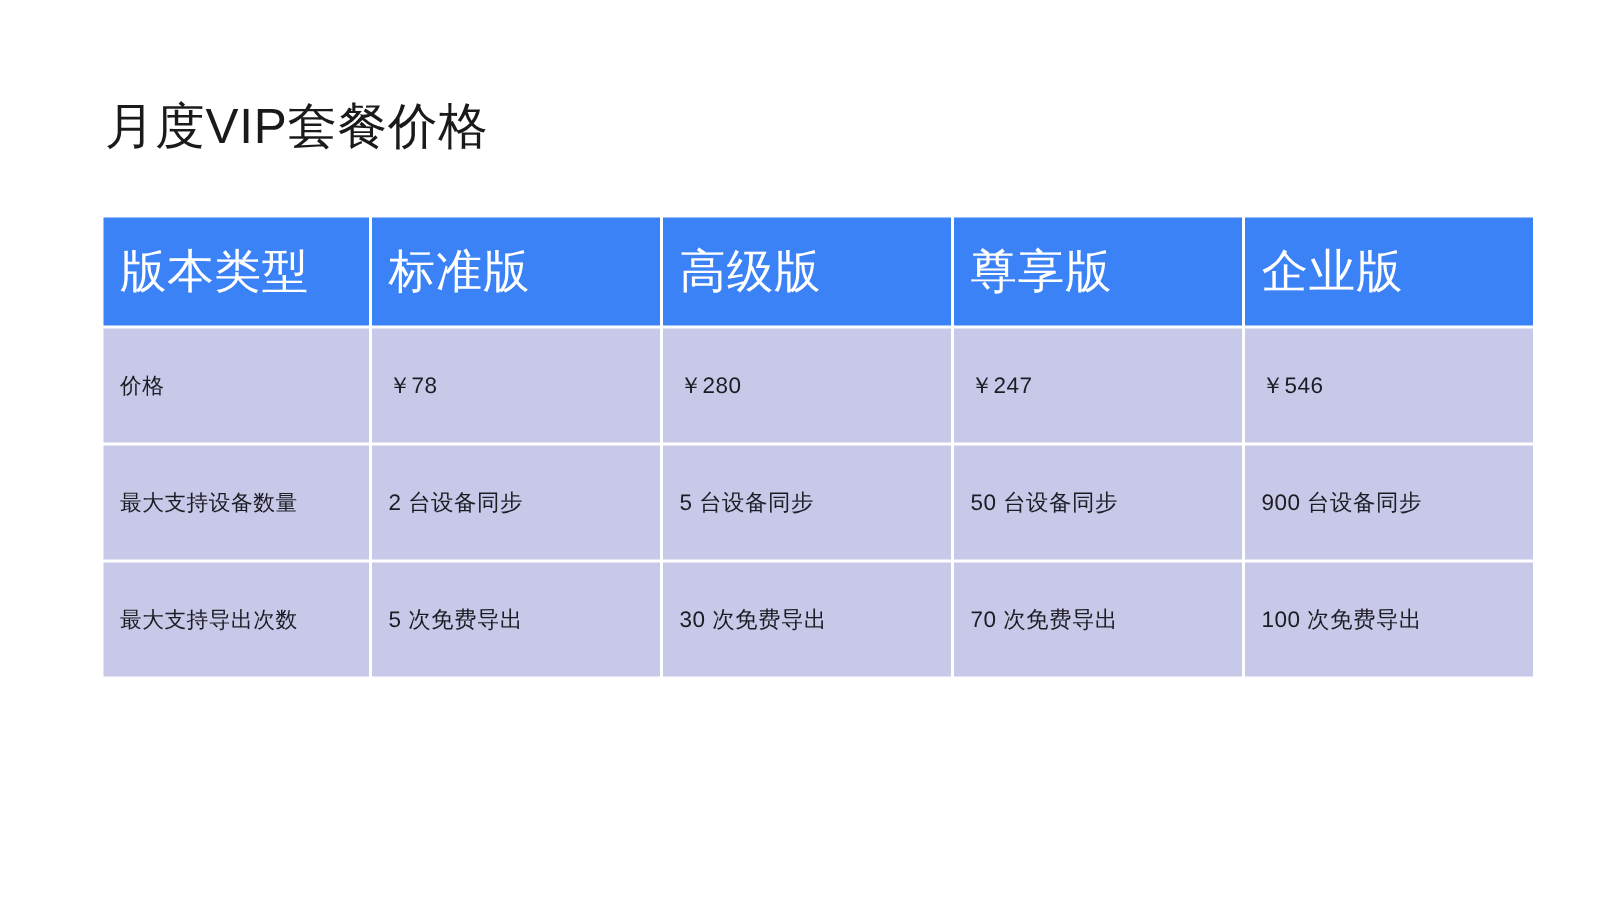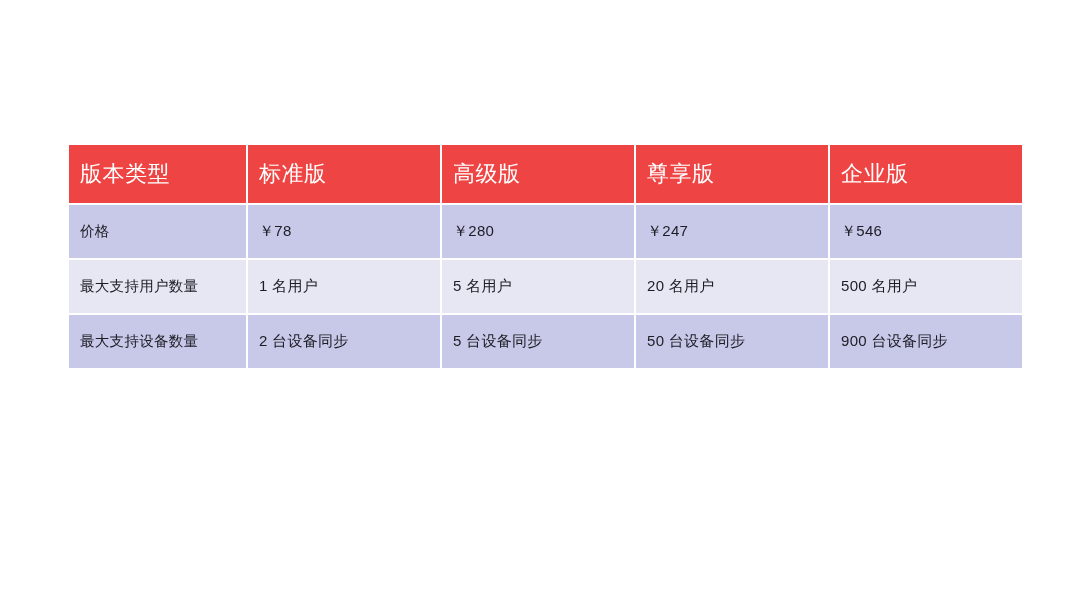--- a/index.html
+++ b/index.html
@@ -46,47 +46,48 @@
   .pricing-table th,
   .pricing-table td {
     padding: 0 11px;
     text-align: left;
     vertical-align: middle;
     box-sizing: border-box;
     overflow: hidden;
     white-space: nowrap;
   }
   .pricing-table thead th {
-    height: 58px;
-    background: #ef4444;
+    height: 72px;
+    background: #3b82f6;
     color: #ffffff;
-    font-size: 22px;
+    font-size: 31px;
     font-weight: 400;
     letter-spacing: 0.5px;
   }
   .pricing-table tbody td {
-    height: 53px;
+    height: 76px;
     font-size: 15px;
     color: #1c1c24;
     font-weight: 400;
     letter-spacing: 0.3px;
   }
   .pricing-table tbody tr.row-dark td  { background: #c8c8e9; }
   .pricing-table tbody tr.row-light td { background: #e7e7f3; }
 
   .pricing-table tbody td.feature-cell {
     font-size: 14.5px;
     color: #1c1c24;
   }
 </style>
 </head>
 <body>
 
 <div class="slide">
 
+  <div class="slide-title">月度VIP套餐价格</div>
 
   <table class="pricing-table">
     <colgroup>
       <col class="c-feature">
       <col class="c-plan">
       <col class="c-plan">
       <col class="c-plan">
       <col class="c-plan">
     </colgroup>
     <thead>
@@ -101,34 +102,34 @@
     <tbody>
 
       <tr class="row-dark">
         <td class="feature-cell">价格</td>
         <td>￥78</td>
         <td>￥280</td>
         <td>￥247</td>
         <td>￥546</td>
       </tr>
 
-      <tr class="row-light">
-        <td class="feature-cell">最大支持用户数量</td>
-        <td>1 名用户</td>
-        <td>5 名用户</td>
-        <td>20 名用户</td>
-        <td>500 名用户</td>
-      </tr>
 
       <tr class="row-dark">
         <td class="feature-cell">最大支持设备数量</td>
         <td>2 台设备同步</td>
         <td>5 台设备同步</td>
         <td>50 台设备同步</td>
         <td>900 台设备同步</td>
       </tr>
 
 
+      <tr class="row-dark">
+        <td class="feature-cell">最大支持导出次数</td>
+        <td>5 次免费导出</td>
+        <td>30 次免费导出</td>
+        <td>70 次免费导出</td>
+        <td>100 次免费导出</td>
+      </tr>
 
     </tbody>
   </table>
 
 </div>
 
 </body></html>

